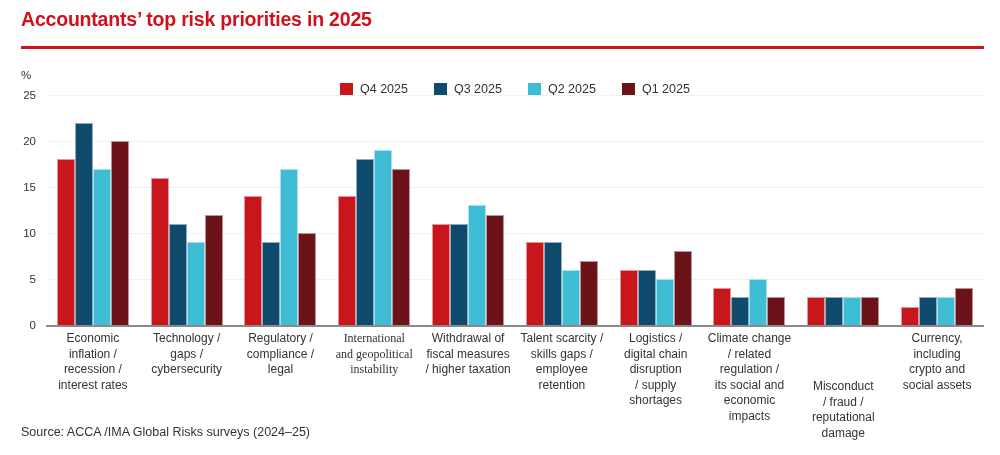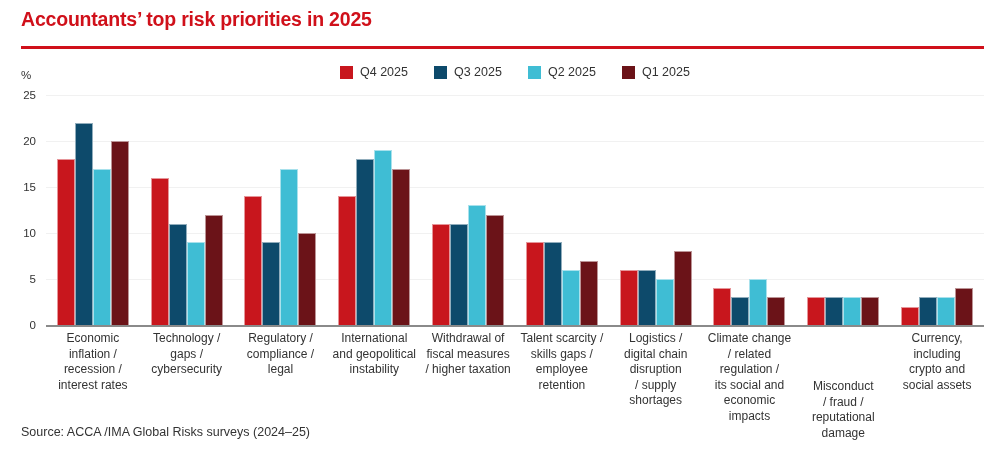--- a/index.html
+++ b/index.html
@@ -33,21 +33,21 @@
     top: 46px;
     width: 963px;
     height: 3px;
     background: #D0101A;
   }
 
   
   #legend {
     position: absolute;
     left: 340px;
-    top: 65px;
+    top: 82px;
     display: flex;
     align-items: center;
     gap: 26px;
   }
   .legend-item {
     display: flex;
     align-items: center;
     gap: 7px;
   }
   .legend-swatch {
@@ -268,21 +268,21 @@
     <div class="cat-label" style="flex: 1 1 0px;">
       <div>Technology /</div>
       <div>gaps /</div>
       <div>cybersecurity</div>
     </div>
     <div class="cat-label" style="flex: 1 1 0px;">
       <div>Regulatory /</div>
       <div>compliance /</div>
       <div>legal</div>
     </div>
-    <div class="cat-label" style="flex: 1 1 0px;">
+    <div class="cat-label" style="flex: 1 1 0px; font-family: Liberation Serif, serif;">
       <div>International</div>
       <div>and geopolitical</div>
       <div>instability</div>
     </div>
     <div class="cat-label" style="flex: 1 1 0px;">
       <div>Withdrawal of</div>
       <div>fiscal measures</div>
       <div>/ higher taxation</div>
     </div>
     <div class="cat-label" style="flex: 1 1 0px;">

